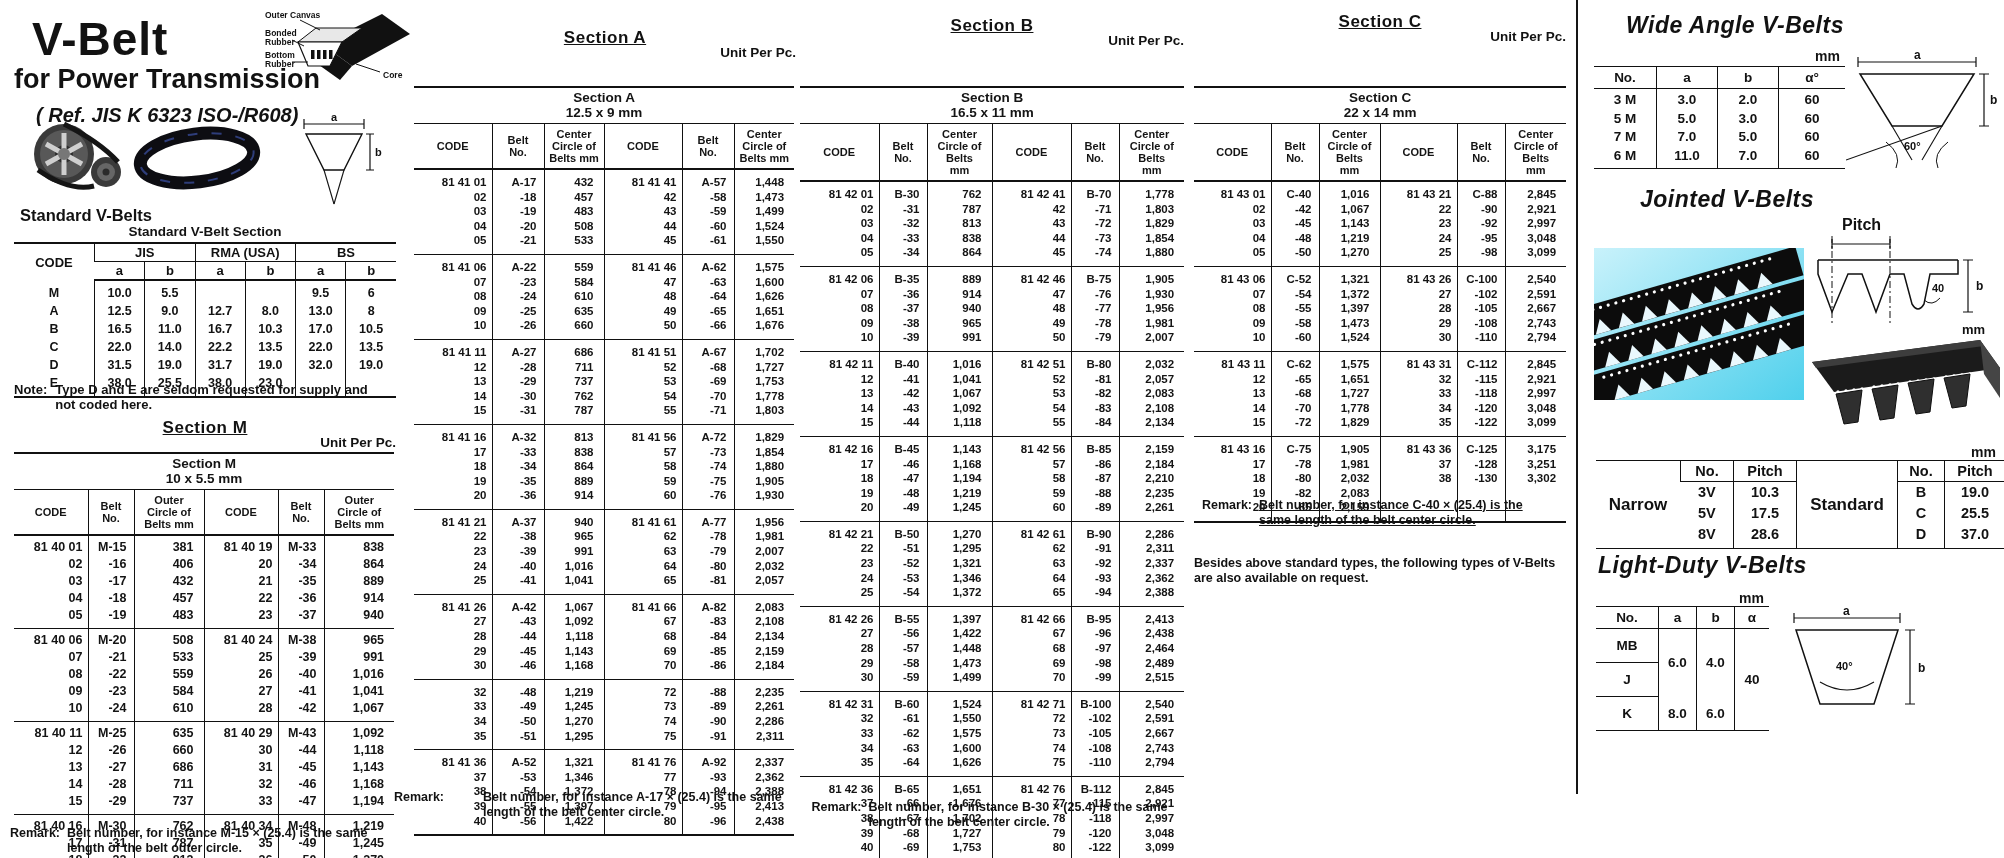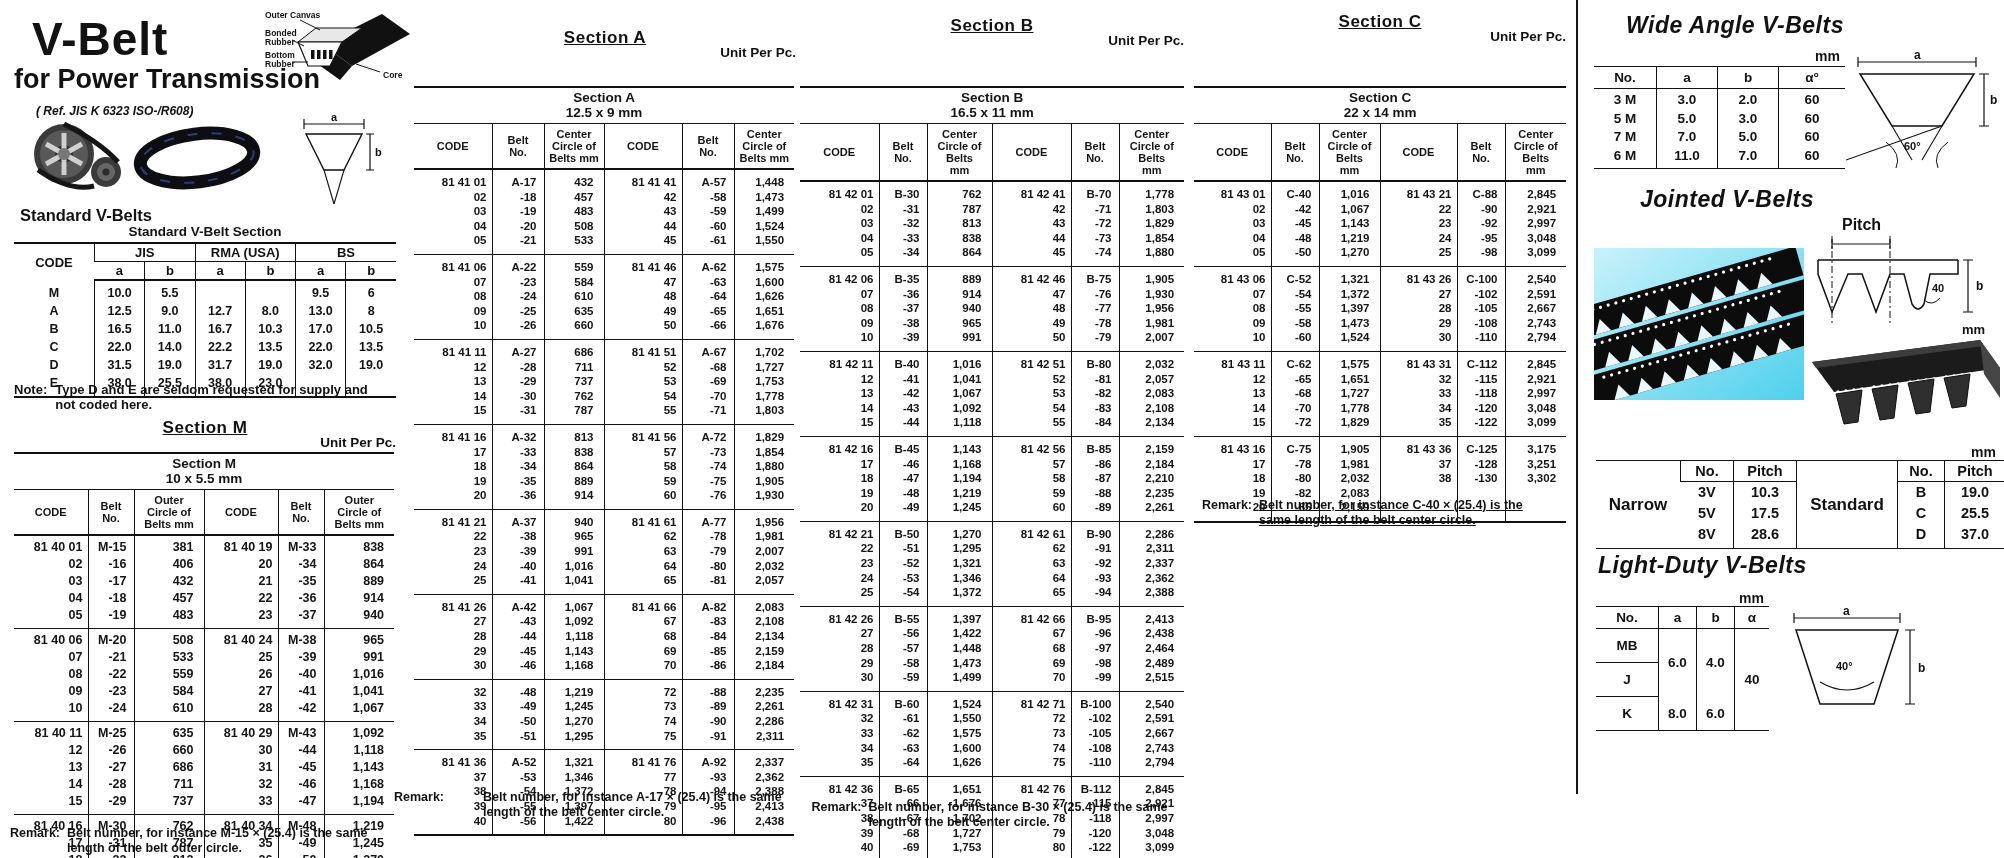--- a/index.html
+++ b/index.html
@@ -3,21 +3,21 @@
 <meta charset="utf-8">
 <style>
   html,body{margin:0;padding:0;background:#fff;}
   .page{position:relative;width:2004px;height:858px;background:#fff;overflow:hidden;
         font-family:"Liberation Sans","DejaVu Sans",sans-serif;color:#121212;}
   .abs{position:absolute;}
 
   
   .v-title{font-size:46px;font-weight:800;letter-spacing:1px;}
   .v-sub{font-size:27px;font-weight:800;}
-  .v-ref{font-size:12px;font-weight:700;font-style:italic;}
+  .v-ref{font-size:20px;font-weight:700;font-style:italic;}
   .std-label{font-size:16.5px;font-weight:800;}
   .std-title{font-size:13.5px;font-weight:700;text-align:center;}
 
   table.std-table{border-collapse:collapse;table-layout:fixed;width:382px;
     border-top:2px solid #111;border-bottom:2px solid #111;}
   .std-table th{font-size:13px;font-weight:700;text-align:center;padding:1px 0;}
   .std-table thead tr:first-child th{border-bottom:1.5px solid #111;}
   .std-table thead tr:first-child th.s-code{border-bottom:none;}
   .std-table thead tr.subh th{border-bottom:2px solid #111;}
   .std-table th+th,.std-table td+td{border-left:1.5px solid #111;}
@@ -1399,20 +1399,21 @@
               <td class="c-belt"></td>
               <td class="c-circ"></td>
             </tr>
           </tbody>
         </table>
       </div>
     <div class="abs remark" style="left:8px;top:492px;width:360px;">
       <span>Remark:</span>
       <span class="txt" style="width:290px;text-decoration:underline;">Belt number, for instance C-40 × (25.4) is the same length of the belt center circle.</span>
     </div>
+    <div class="abs besides" style="left:0;top:550px;width:368px;">Besides above standard types, the following types of V-Belts are also available on request.</div>
   </div>
 
   <div class="divider" style="left:1576px;top:0;width:2px;height:794px;"></div>
 
   <div class="abs" style="left:1588px;top:4px;width:414px;height:852px;">
 
     <div class="abs rp-heading" style="left:38px;top:8px;">Wide Angle V-Belts</div>
     <div class="abs mm-label" style="left:0;top:44px;width:252px;">mm</div>
 
     <table class="abs wa-table" style="left:6px;top:62px;">

